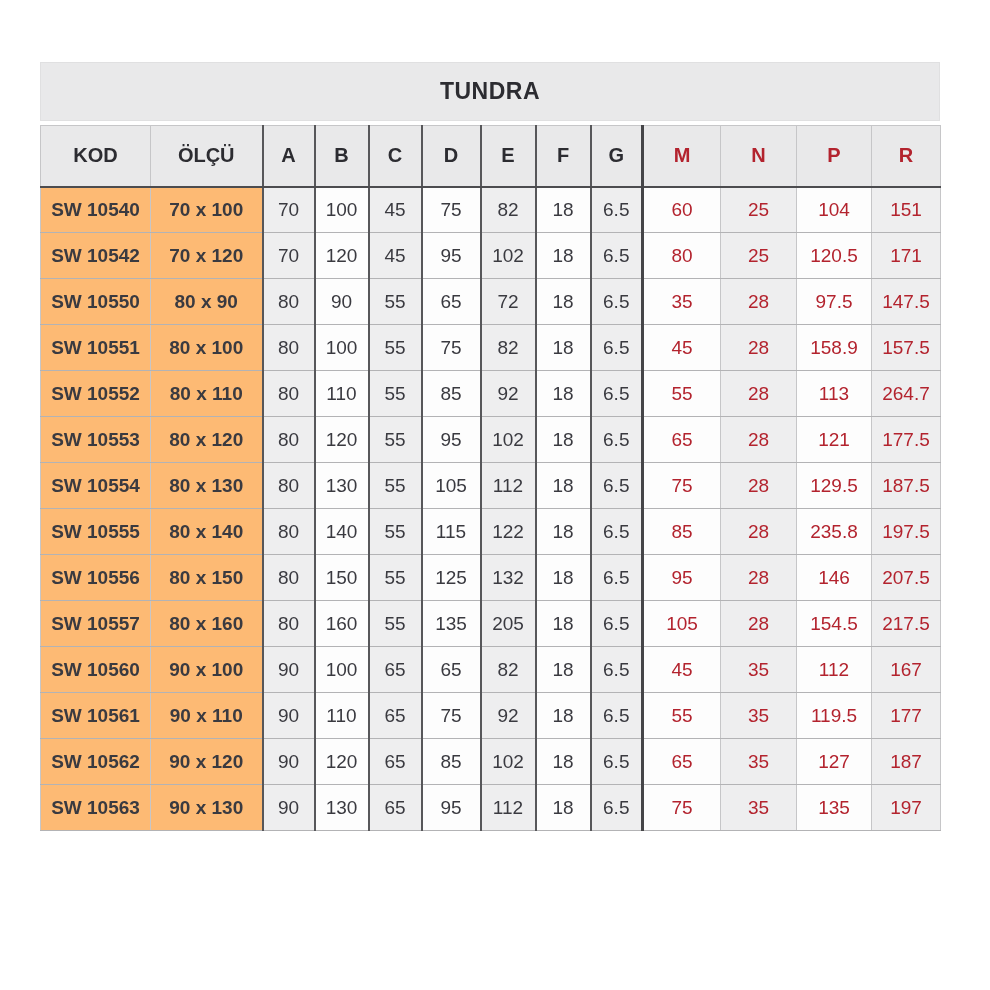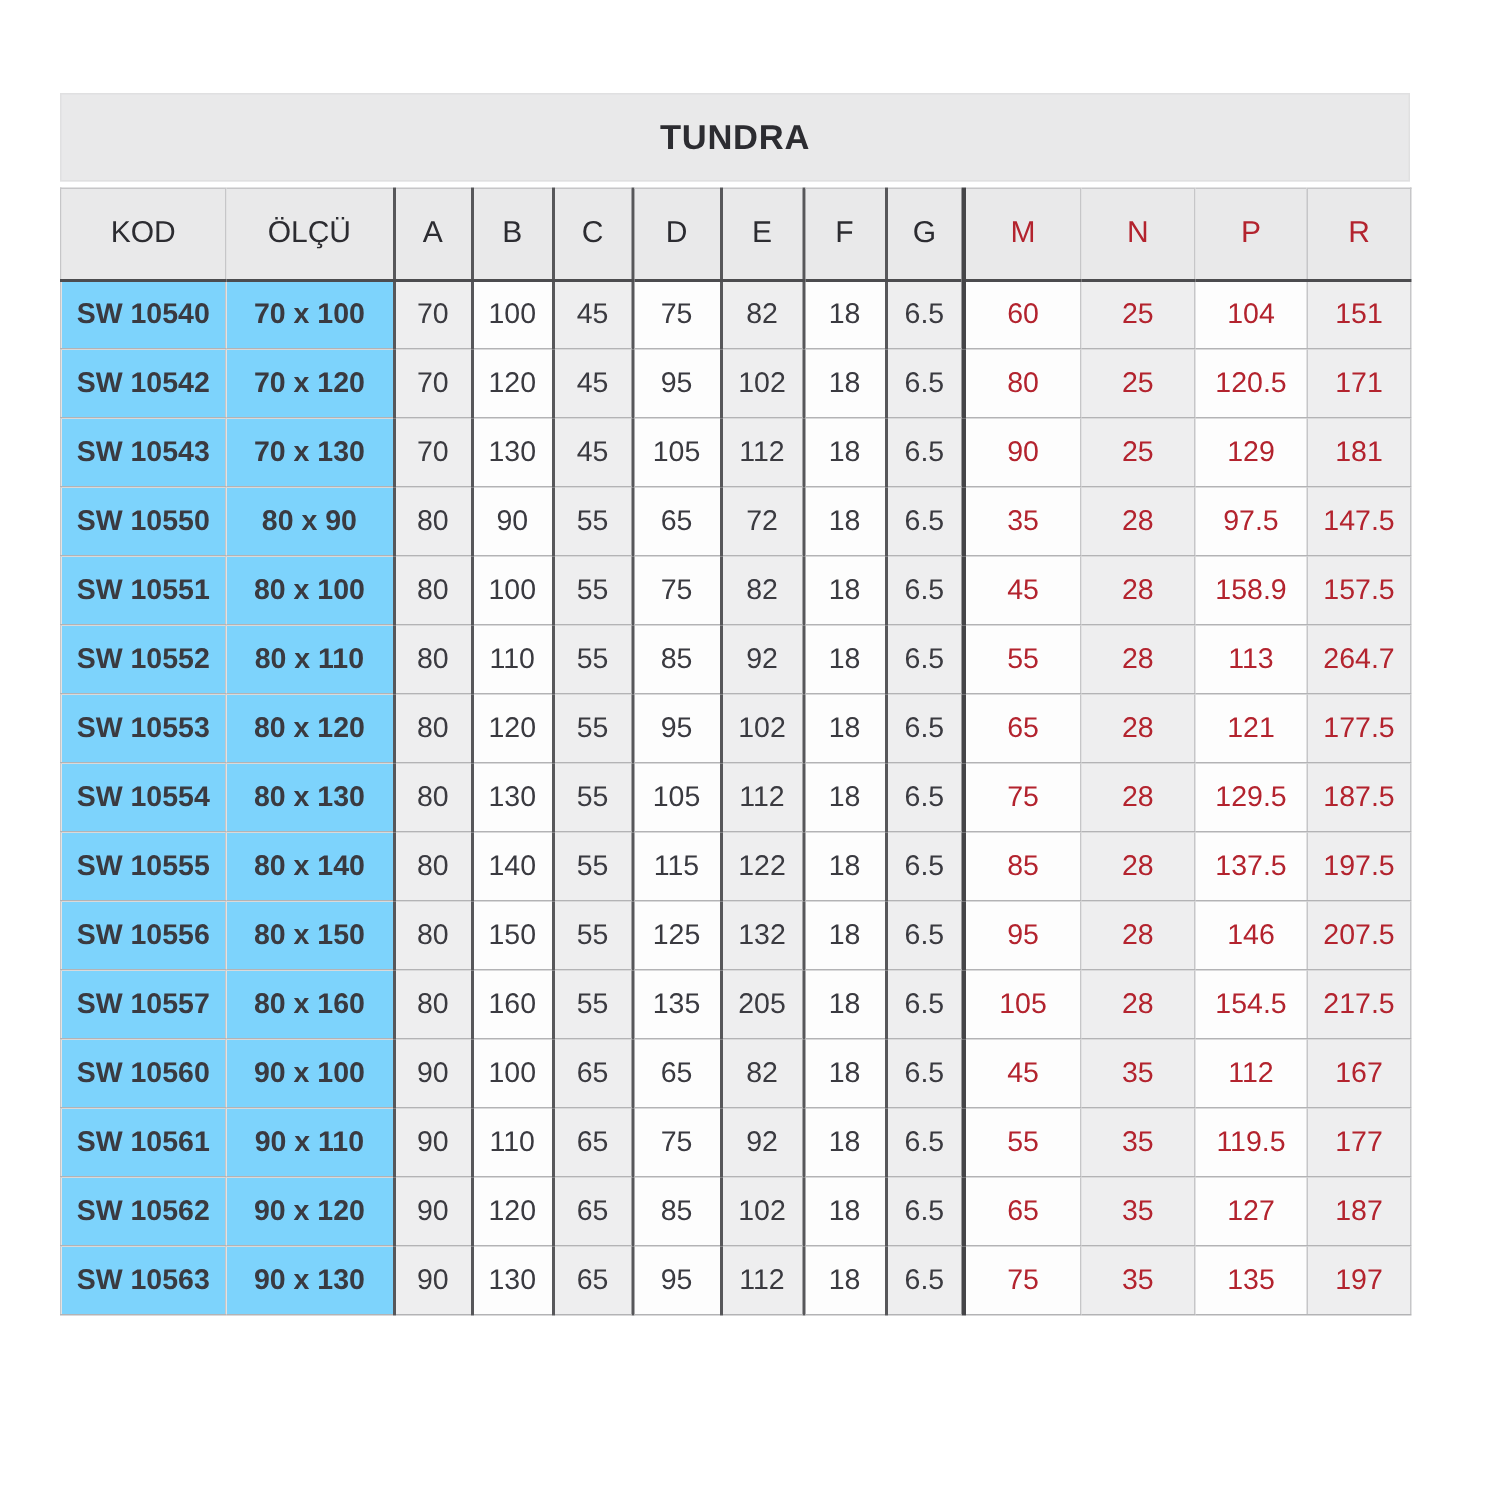--- a/index.html
+++ b/index.html
@@ -28,32 +28,32 @@
     width: 900px;
     border: 1px solid #c6c6c8;
   }
   th, td {
     text-align: center; vertical-align: middle;
     overflow: hidden; white-space: nowrap;
   }
   th {
     height: 61px;
     background: #e9e9ea;
-    font-size: 20px; font-weight: 400; color: #2c2c31;
+    font-size: 20px; font-weight: 700; color: #2c2c31;
     border-bottom: 2px solid #4c4c4f;
     margin-top: 44px;
   }
   td {
     height: 46px;
     font-size: 19px; color: #3a3a40;
     background: #fdfdfd;
     border-bottom: 1px solid #b3b3b5;
   }
   td.shade { background: #eeeeef; }
-  td.c-kod, td.c-olcu { background: #7dd3fc; font-weight: 600; }
+  td.c-kod, td.c-olcu { background: #fdba74; font-weight: 600; }
   .red { color: #b3232e; }
   .sep-light { border-left: 1px solid #c6c6c8; }
   .sep-dark  { border-left: 2px solid #57575a; }
   .sep-mdark { border-left: 3px solid #454548; }
 </style>
 </head>
 <body>
 
 <div class="page">
   <div class="table-area">
@@ -120,122 +120,107 @@
             <td class="sep-dark">95</td>
             <td class="shade sep-dark">102</td>
             <td class="sep-dark">18</td>
             <td class="shade sep-dark">6.5</td>
             <td class="sep-mdark red">80</td>
             <td class="shade sep-light red">25</td>
             <td class="sep-light red">120.5</td>
             <td class="shade sep-light red">171</td>
           </tr>
           <tr>
-            <td class="c-kod">SW 10543</td>
-            <td class="c-olcu sep-light">70 x 130</td>
-            <td class="shade sep-dark">70</td>
+            <td class="c-kod">SW 10550</td>
+            <td class="c-olcu sep-light">80 x 90</td>
+            <td class="shade sep-dark">80</td>
+            <td class="sep-dark">90</td>
+            <td class="shade sep-dark">55</td>
+            <td class="sep-dark">65</td>
+            <td class="shade sep-dark">72</td>
+            <td class="sep-dark">18</td>
+            <td class="shade sep-dark">6.5</td>
+            <td class="sep-mdark red">35</td>
+            <td class="shade sep-light red">28</td>
+            <td class="sep-light red">97.5</td>
+            <td class="shade sep-light red">147.5</td>
+          </tr>
+          <tr>
+            <td class="c-kod">SW 10551</td>
+            <td class="c-olcu sep-light">80 x 100</td>
+            <td class="shade sep-dark">80</td>
+            <td class="sep-dark">100</td>
+            <td class="shade sep-dark">55</td>
+            <td class="sep-dark">75</td>
+            <td class="shade sep-dark">82</td>
+            <td class="sep-dark">18</td>
+            <td class="shade sep-dark">6.5</td>
+            <td class="sep-mdark red">45</td>
+            <td class="shade sep-light red">28</td>
+            <td class="sep-light red">158.9</td>
+            <td class="shade sep-light red">157.5</td>
+          </tr>
+          <tr>
+            <td class="c-kod">SW 10552</td>
+            <td class="c-olcu sep-light">80 x 110</td>
+            <td class="shade sep-dark">80</td>
+            <td class="sep-dark">110</td>
+            <td class="shade sep-dark">55</td>
+            <td class="sep-dark">85</td>
+            <td class="shade sep-dark">92</td>
+            <td class="sep-dark">18</td>
+            <td class="shade sep-dark">6.5</td>
+            <td class="sep-mdark red">55</td>
+            <td class="shade sep-light red">28</td>
+            <td class="sep-light red">113</td>
+            <td class="shade sep-light red">264.7</td>
+          </tr>
+          <tr>
+            <td class="c-kod">SW 10553</td>
+            <td class="c-olcu sep-light">80 x 120</td>
+            <td class="shade sep-dark">80</td>
+            <td class="sep-dark">120</td>
+            <td class="shade sep-dark">55</td>
+            <td class="sep-dark">95</td>
+            <td class="shade sep-dark">102</td>
+            <td class="sep-dark">18</td>
+            <td class="shade sep-dark">6.5</td>
+            <td class="sep-mdark red">65</td>
+            <td class="shade sep-light red">28</td>
+            <td class="sep-light red">121</td>
+            <td class="shade sep-light red">177.5</td>
+          </tr>
+          <tr>
+            <td class="c-kod">SW 10554</td>
+            <td class="c-olcu sep-light">80 x 130</td>
+            <td class="shade sep-dark">80</td>
             <td class="sep-dark">130</td>
-            <td class="shade sep-dark">45</td>
+            <td class="shade sep-dark">55</td>
             <td class="sep-dark">105</td>
             <td class="shade sep-dark">112</td>
             <td class="sep-dark">18</td>
             <td class="shade sep-dark">6.5</td>
-            <td class="sep-mdark red">90</td>
-            <td class="shade sep-light red">25</td>
-            <td class="sep-light red">129</td>
-            <td class="shade sep-light red">181</td>
-          </tr>
-          <tr>
-            <td class="c-kod">SW 10550</td>
-            <td class="c-olcu sep-light">80 x 90</td>
-            <td class="shade sep-dark">80</td>
-            <td class="sep-dark">90</td>
-            <td class="shade sep-dark">55</td>
-            <td class="sep-dark">65</td>
-            <td class="shade sep-dark">72</td>
-            <td class="sep-dark">18</td>
-            <td class="shade sep-dark">6.5</td>
-            <td class="sep-mdark red">35</td>
-            <td class="shade sep-light red">28</td>
-            <td class="sep-light red">97.5</td>
-            <td class="shade sep-light red">147.5</td>
-          </tr>
-          <tr>
-            <td class="c-kod">SW 10551</td>
-            <td class="c-olcu sep-light">80 x 100</td>
-            <td class="shade sep-dark">80</td>
-            <td class="sep-dark">100</td>
-            <td class="shade sep-dark">55</td>
-            <td class="sep-dark">75</td>
-            <td class="shade sep-dark">82</td>
-            <td class="sep-dark">18</td>
-            <td class="shade sep-dark">6.5</td>
-            <td class="sep-mdark red">45</td>
-            <td class="shade sep-light red">28</td>
-            <td class="sep-light red">158.9</td>
-            <td class="shade sep-light red">157.5</td>
-          </tr>
-          <tr>
-            <td class="c-kod">SW 10552</td>
-            <td class="c-olcu sep-light">80 x 110</td>
-            <td class="shade sep-dark">80</td>
-            <td class="sep-dark">110</td>
-            <td class="shade sep-dark">55</td>
-            <td class="sep-dark">85</td>
-            <td class="shade sep-dark">92</td>
-            <td class="sep-dark">18</td>
-            <td class="shade sep-dark">6.5</td>
-            <td class="sep-mdark red">55</td>
-            <td class="shade sep-light red">28</td>
-            <td class="sep-light red">113</td>
-            <td class="shade sep-light red">264.7</td>
-          </tr>
-          <tr>
-            <td class="c-kod">SW 10553</td>
-            <td class="c-olcu sep-light">80 x 120</td>
-            <td class="shade sep-dark">80</td>
-            <td class="sep-dark">120</td>
-            <td class="shade sep-dark">55</td>
-            <td class="sep-dark">95</td>
-            <td class="shade sep-dark">102</td>
-            <td class="sep-dark">18</td>
-            <td class="shade sep-dark">6.5</td>
-            <td class="sep-mdark red">65</td>
-            <td class="shade sep-light red">28</td>
-            <td class="sep-light red">121</td>
-            <td class="shade sep-light red">177.5</td>
-          </tr>
-          <tr>
-            <td class="c-kod">SW 10554</td>
-            <td class="c-olcu sep-light">80 x 130</td>
-            <td class="shade sep-dark">80</td>
-            <td class="sep-dark">130</td>
-            <td class="shade sep-dark">55</td>
-            <td class="sep-dark">105</td>
-            <td class="shade sep-dark">112</td>
-            <td class="sep-dark">18</td>
-            <td class="shade sep-dark">6.5</td>
             <td class="sep-mdark red">75</td>
             <td class="shade sep-light red">28</td>
             <td class="sep-light red">129.5</td>
             <td class="shade sep-light red">187.5</td>
           </tr>
           <tr>
             <td class="c-kod">SW 10555</td>
             <td class="c-olcu sep-light">80 x 140</td>
             <td class="shade sep-dark">80</td>
             <td class="sep-dark">140</td>
             <td class="shade sep-dark">55</td>
             <td class="sep-dark">115</td>
             <td class="shade sep-dark">122</td>
             <td class="sep-dark">18</td>
             <td class="shade sep-dark">6.5</td>
             <td class="sep-mdark red">85</td>
             <td class="shade sep-light red">28</td>
-            <td class="sep-light red">137.5</td>
+            <td class="sep-light red">235.8</td>
             <td class="shade sep-light red">197.5</td>
           </tr>
           <tr>
             <td class="c-kod">SW 10556</td>
             <td class="c-olcu sep-light">80 x 150</td>
             <td class="shade sep-dark">80</td>
             <td class="sep-dark">150</td>
             <td class="shade sep-dark">55</td>
             <td class="sep-dark">125</td>
             <td class="shade sep-dark">132</td>

